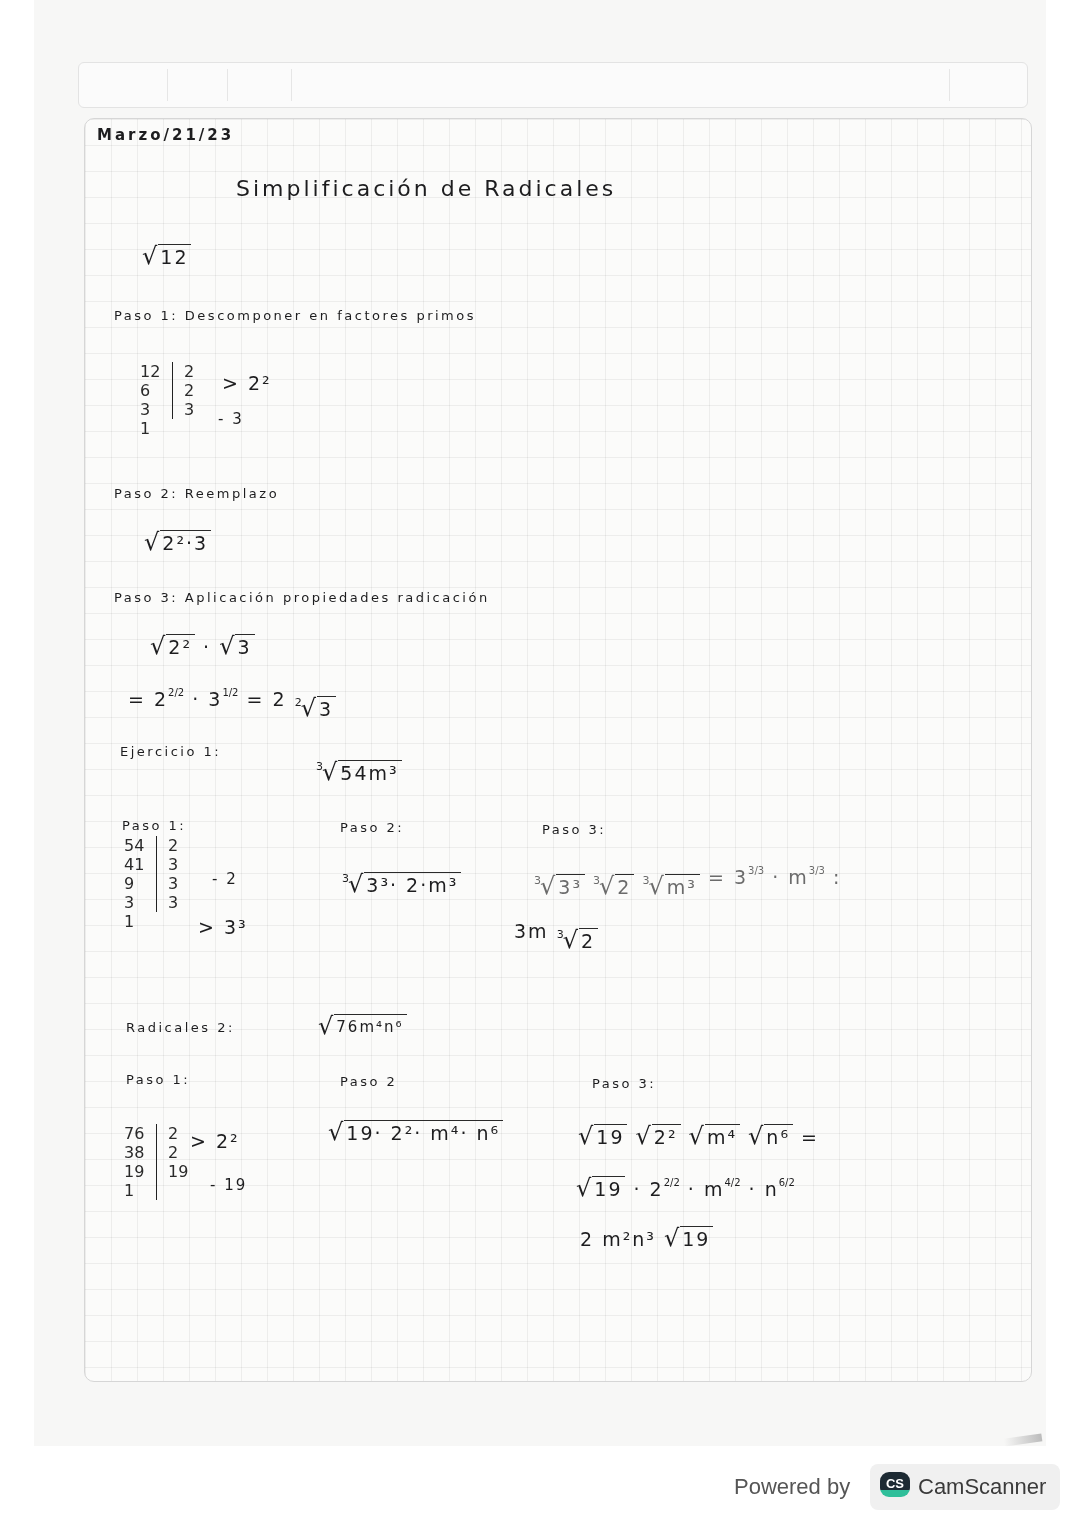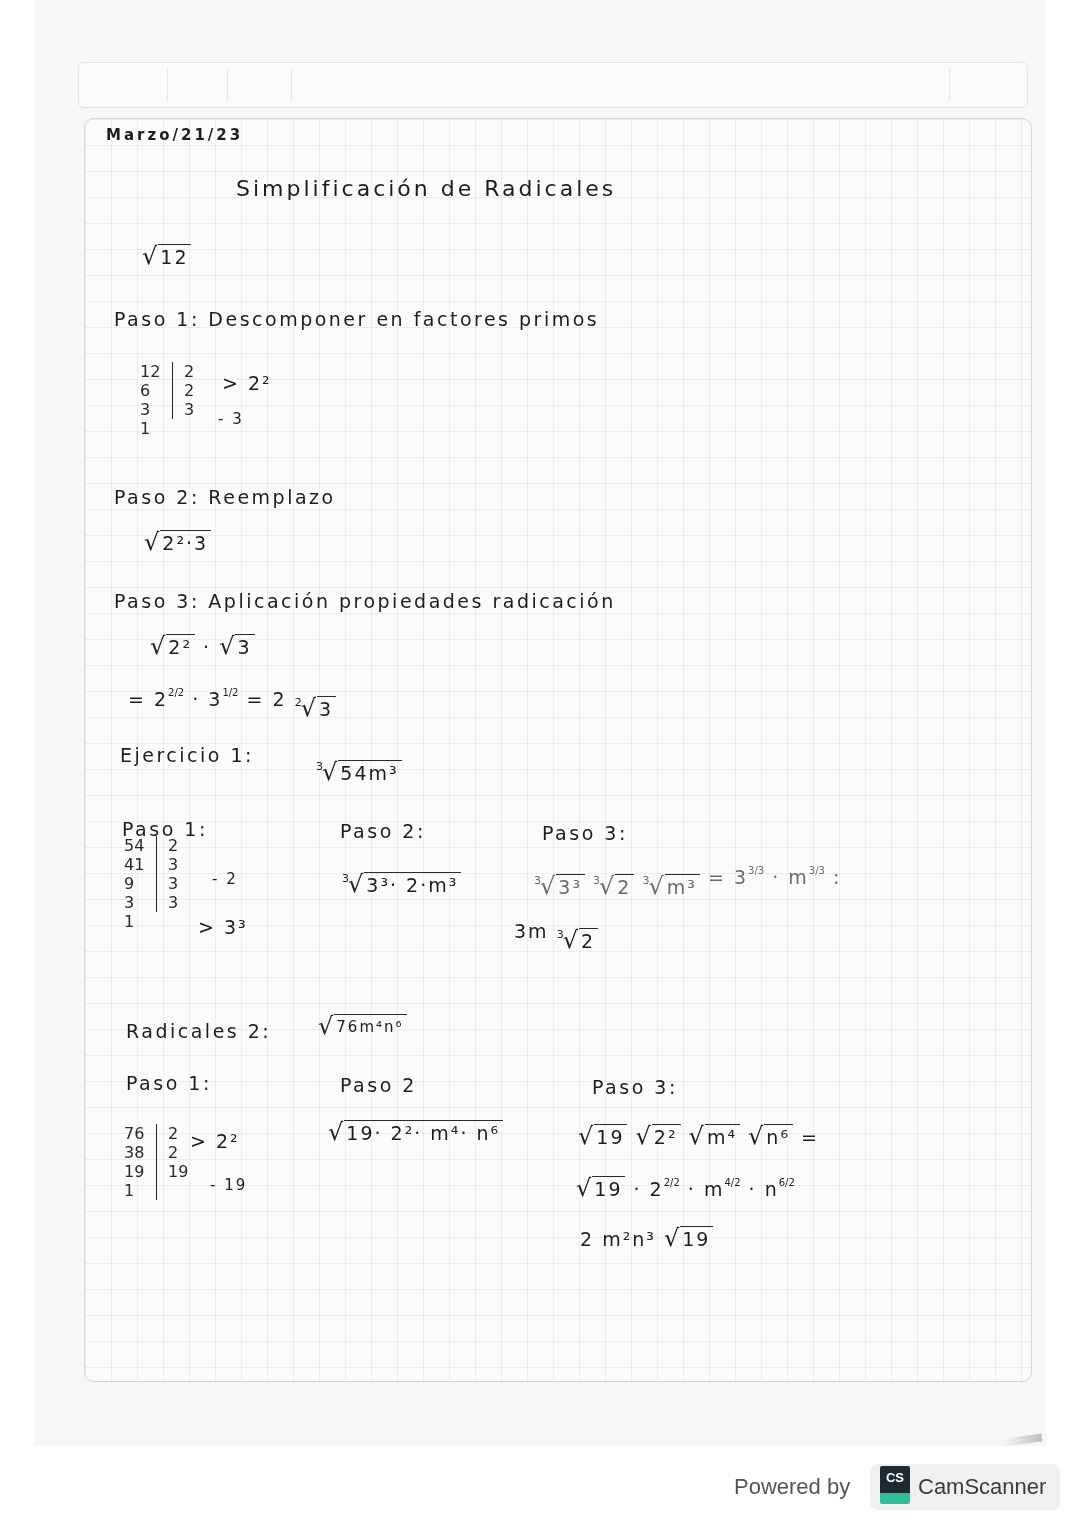--- a/index.html
+++ b/index.html
@@ -26,58 +26,58 @@
       linear-gradient(to bottom, rgba(0,0,0,0.055) 1px, transparent 1px);
     background-size: 26px 26px;
   }
   .hw {
     position: absolute; color: #1d1d1f;
     font-family: "DejaVu Sans", sans-serif; font-weight: 400; white-space: nowrap;
     letter-spacing: 2px;
   }
   .faint { color: #6b6b6b; }
   .title { font-size: 22px; letter-spacing: 3px; }
-  .step { font-size: 19px; letter-spacing: 2.5px; }
+  .step { font-size: 13px; letter-spacing: 2.5px; }
   .math { font-size: 19px; }
   .small { font-size: 15px; }
   .frac { display: inline-block; font-size: 10px; line-height: 10px; text-align: center; vertical-align: 10px; letter-spacing: 0; }
   .rad { display: inline-flex; align-items: flex-end; }
   .rad .idx { font-size: 11px; margin-right: -1px; align-self: flex-start; letter-spacing: 0; }
   .rad .sym { font-size: 24px; line-height: 24px; margin-right: 1px; letter-spacing: 0; }
   .rad .body { border-top: 1.5px solid #2a2a2a; padding: 1px 3px 0 2px; line-height: 22px; }
   .divtable { position: absolute; }
   .divtable .rows { display: grid; grid-template-columns: 32px 12px auto; row-gap: 0; font-size: 16px; line-height: 19px; color: #2a2a2a; }
   .divtable .bar { border-left: 1.5px solid #222; }
   .footer-badge {
     position: absolute; left: 870px; top: 1464px; width: 190px; height: 46px;
     background: #f0f0f0; border-radius: 8px;
   }
   .cs-logo {
-    position: absolute; left: 10px; top: 2px; width: 30px; height: 38px; border-radius: 2px;
+    position: absolute; left: 10px; top: 8px; width: 30px; height: 25px; border-radius: 9px;
     background: linear-gradient(to bottom, #1d2a33 70%, #2fbf9a 70%);
     color: #fff; font-size: 13px; font-weight: bold; text-align: center; line-height: 24px;
     font-family: "Liberation Sans", sans-serif;
   }
   .cs-name { position: absolute; left: 48px; top: 10px; font-size: 22px; color: #3a3a3a; font-family: "Liberation Sans", sans-serif; }
   .powered { position: absolute; left: 734px; top: 1474px; font-size: 22px; color: #555; font-family: "Liberation Sans", sans-serif; }
   .pen-mark { position: absolute; left: 1004px; top: 1436px; width: 38px; height: 8px; background: linear-gradient(to right, transparent, #bbb); transform: rotate(-8deg); }
 </style>
 </head>
 <body>
 
 <div class="scan-area"></div>
 <div class="header-strip">
   <div class="cell" style="left:88px"></div>
   <div class="cell" style="left:148px"></div>
   <div class="cell" style="left:212px"></div>
   <div class="cell" style="left:870px"></div>
 </div>
 <div class="page-box"></div>
 
-<div class="hw small" style="left:106px;top:126px;font-weight:bold;letter-spacing:3px">Marzo/21/23</div>
+<div class="hw small" style="left:97px;top:126px;font-weight:bold;letter-spacing:3px">Marzo/21/23</div>
 <div class="hw title" style="left:236px;top:176px">Simplificación de Radicales</div>
 
 <div class="hw math" style="left:142px;top:244px">
   <span class="rad">
       <span class="sym">√</span>
       <span class="body">12</span>
     </span>
 </div>
 
 <div class="hw step" style="left:114px;top:308px">Paso 1: Descomponer en factores primos</div>

